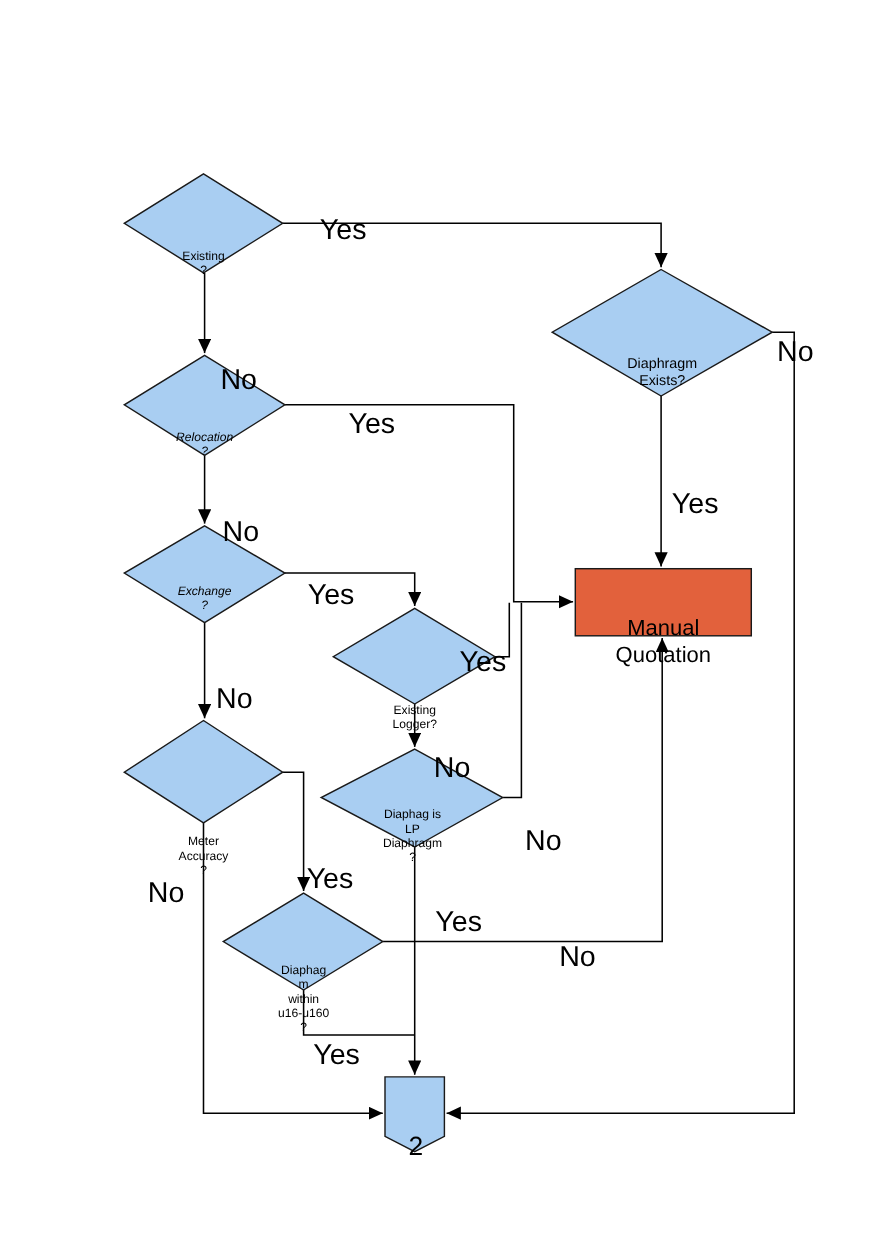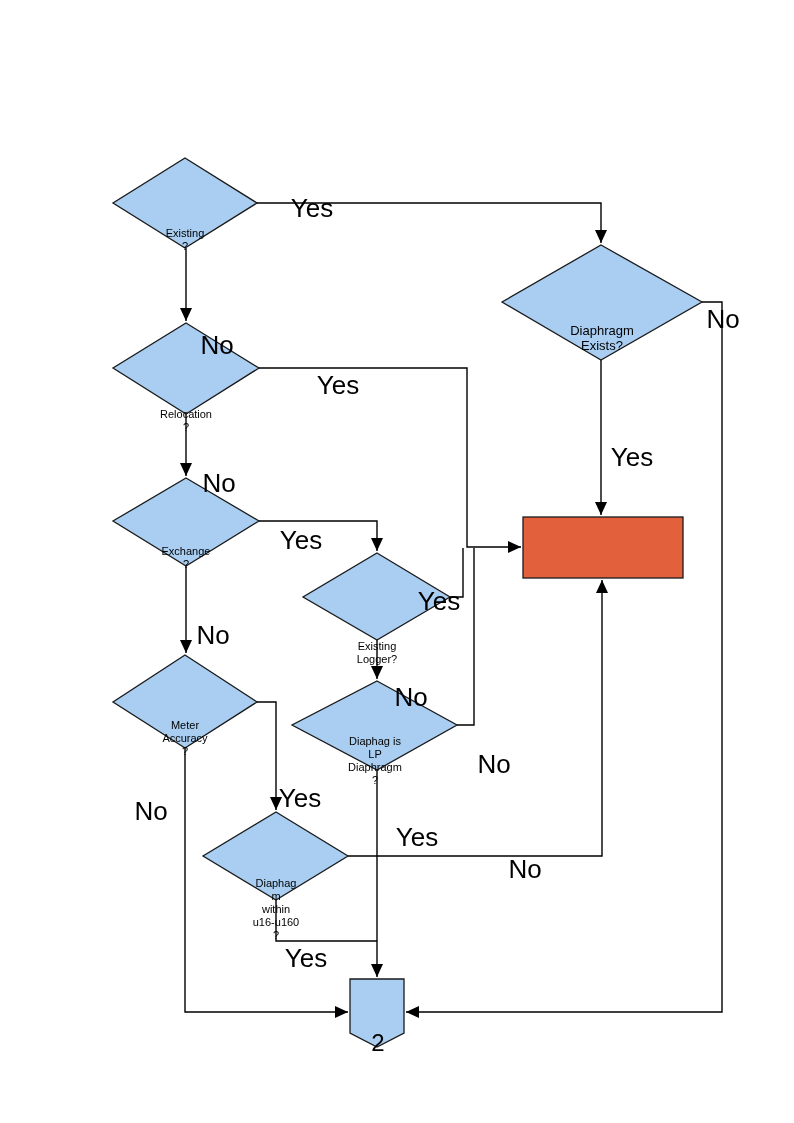--- a/index.html
+++ b/index.html
@@ -74,31 +74,33 @@
     <polygon points="185,655 257,702 185,748 113,702" fill="#A9CEF2"></polygon>
     <polygon points="276,812 348,856 276,900 203,856" fill="#A9CEF2"></polygon>
     <rect x="523" y="517" width="160" height="61" fill="#E2613C"></rect>
     <polygon points="350,979 404,979 404,1033 377,1047 350,1033" fill="#A9CEF2"></polygon>
   </svg>
 
   <div class="lbl node-label" style="left:185px; top:203px;">Existing
 ?</div>
   <div class="lbl node-label mid" style="left:602px; top:301px;">Diaphragm
 Exists?</div>
-  <div class="lbl node-label" style="left:186px; top:384px;">Relocation
+  <div class="lbl node-label" style="left:186px; top:368px;font-style:italic;">Relocation
 ?</div>
-  <div class="lbl node-label" style="left:186px; top:521px;">Exchange
+  <div class="lbl node-label" style="left:186px; top:508px;font-style:italic;">Exchange
 ?</div>
   <div class="lbl node-label" style="left:377px; top:616px;">Existing
 Logger?</div>
+  <div class="lbl node-label big" style="left:603px; top:547px;">Manual
+Quotation</div>
   <div class="lbl node-label" style="left:375px; top:724px;">Diaphag is
 LP
 Diaphragm
 ?</div>
-  <div class="lbl node-label" style="left:185px; top:701px;">Meter
+  <div class="lbl node-label" style="left:185px; top:742px;">Meter
 Accuracy
 ?</div>
   <div class="lbl node-label" style="left:276px; top:872px;">Diaphag
 m
 within
 u16-u160
 ?</div>
   <div class="lbl node-label num" style="left:378px; top:1006px;">2</div>
 
   <div class="lbl edge-label" style="left:312px; top:171px;">Yes</div>

